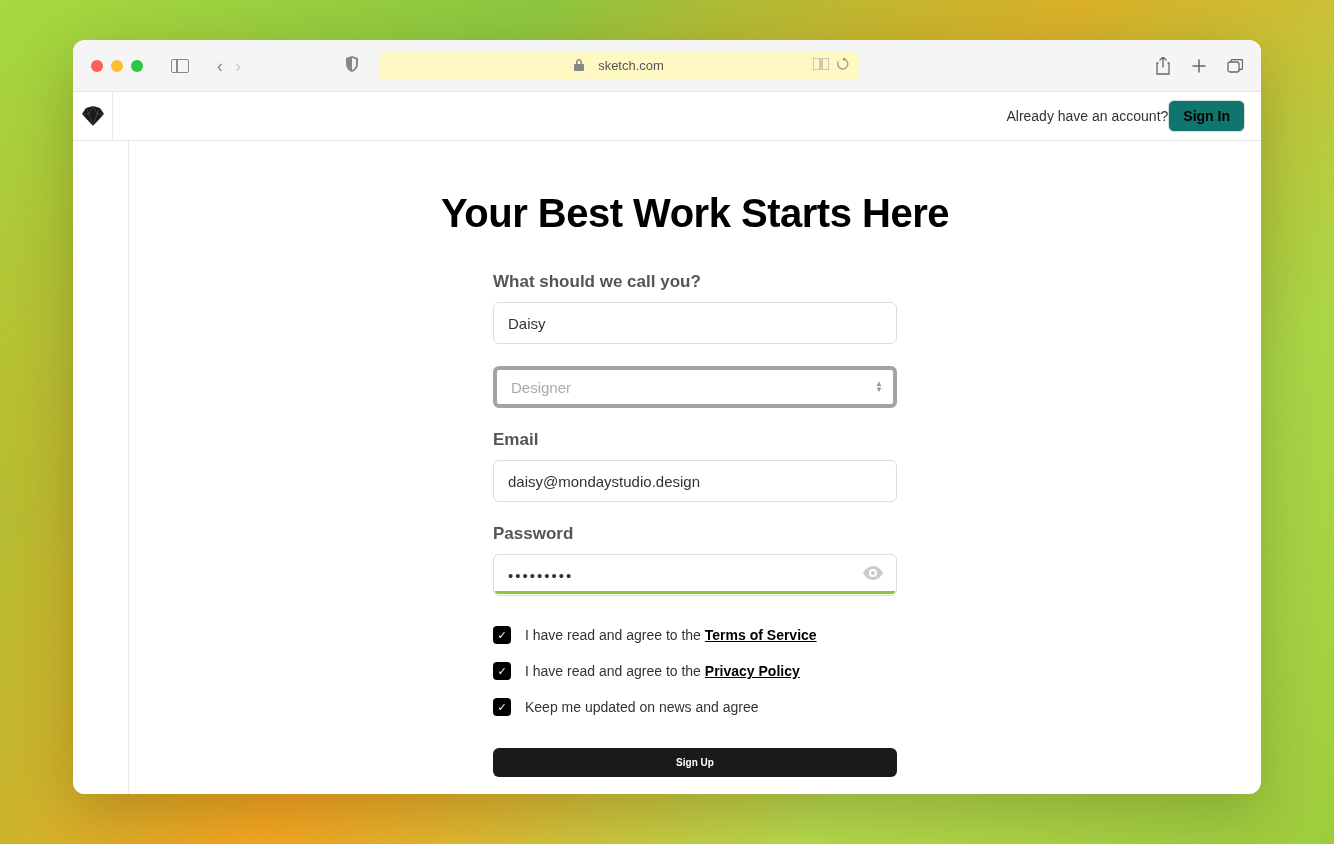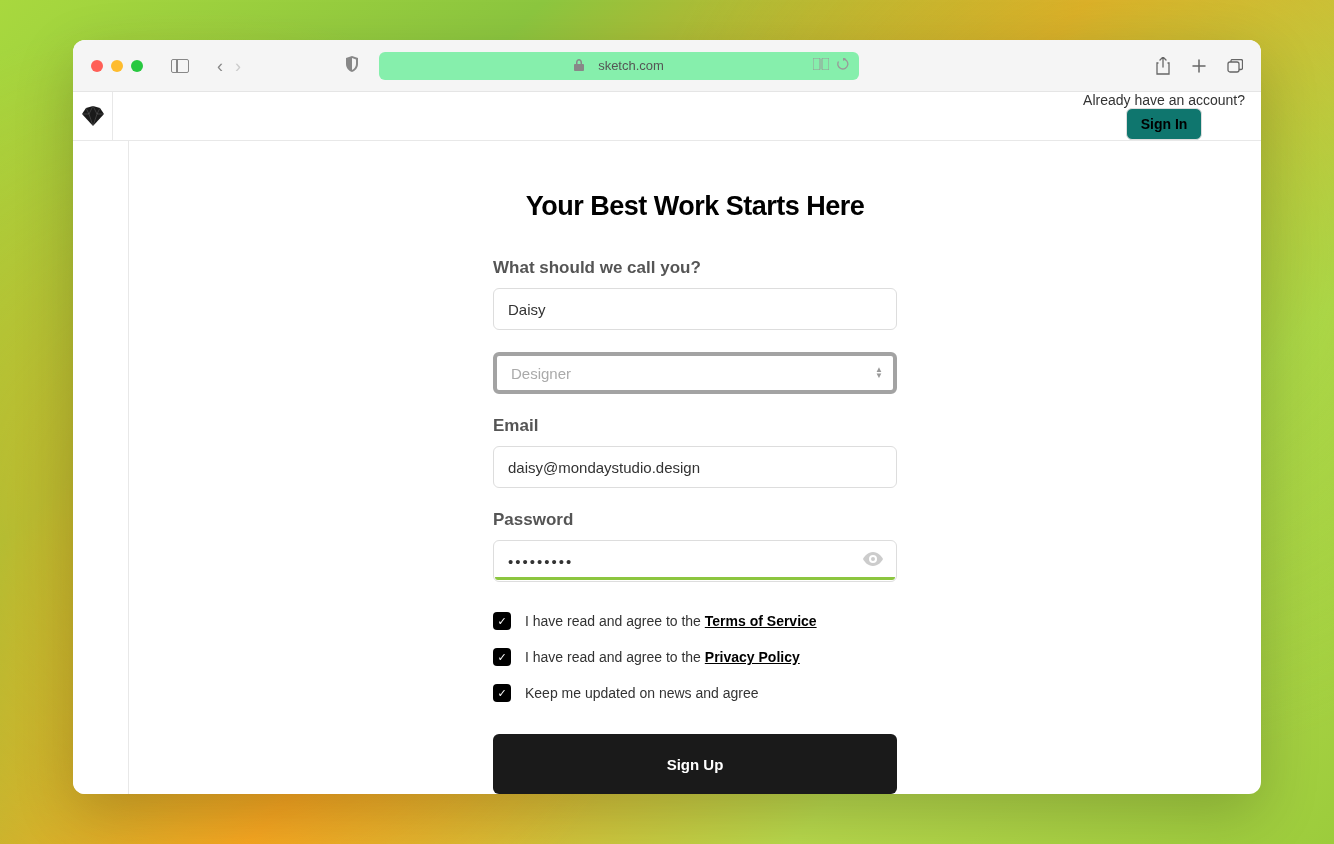--- a/index.html
+++ b/index.html
@@ -104,21 +104,21 @@
     
     .shield-icon {
       color: #888;
       font-size: 14px;
       margin-right: 8px;
     }
     
     .url-bar {
       width: 480px;
       height: 28px;
-      background: #86efac;
+      background: #fef9c3;
       border-radius: 6px;
       display: flex;
       align-items: center;
       justify-content: center;
       gap: 14px;
       color: #555;
       font-size: 13px;
       position: relative;
     }
     
@@ -168,21 +168,20 @@
       align-items: center;
       margin-left: -16px;
       padding: 0 8px;
     }
     
     .header-right {
       margin-left: auto;
       display: flex;
       align-items: center;
       font-size: 14px;
-      flex-direction: column;
     }
     
     .already-text {
       color: #333;
     }
     
     .signin-btn {
       border: 1px solid #ddd;
       border-radius: 6px;
       padding: 7px 14px;
@@ -205,21 +204,21 @@
     
     .main-content {
       flex: 1;
       display: flex;
       flex-direction: column;
       align-items: center;
       padding-top: 50px;
     }
     
     .page-title {
-      font-size: 27px;
+      font-size: 40px;
       font-weight: 800;
       color: #000;
       letter-spacing: -0.5px;
       margin-bottom: 36px;
     }
     
     .form {
       width: 404px;
       display: flex;
       flex-direction: column;
@@ -339,26 +338,26 @@
     }
     
     .link {
       text-decoration: underline;
       font-weight: 600;
       color: #000;
     }
     
     .signup-btn {
       width: 100%;
-      height: 60px;
+      height: 29px;
       background: #1a1a1a;
       color: #fff;
       border: none;
       border-radius: 6px;
-      font-size: 15px;
+      font-size: 10px;
       font-weight: 600;
       cursor: pointer;
     }
   </style>
 </head>
 <body>
 
 <div class="browser-window">
 
   <div class="browser-chrome">

